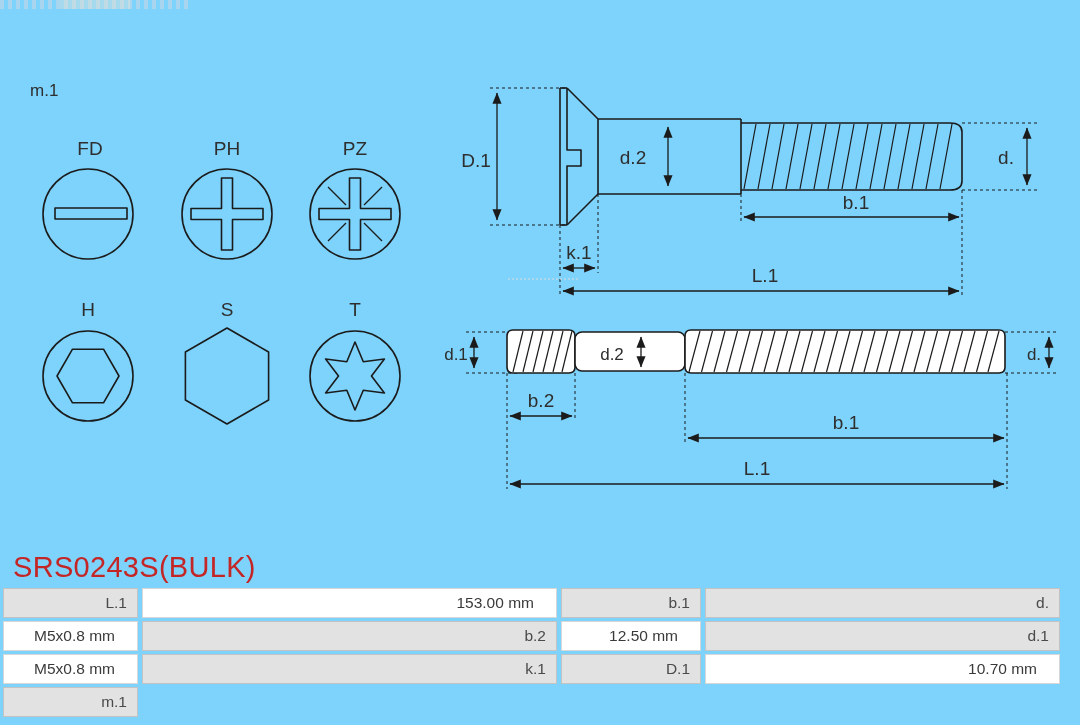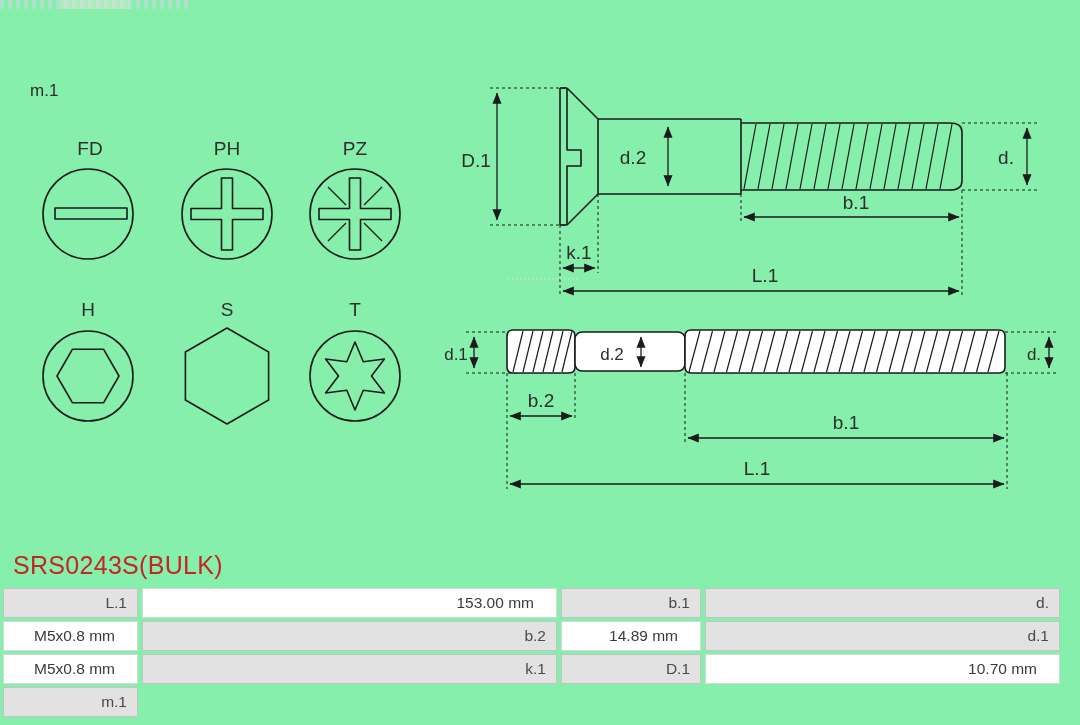--- a/index.html
+++ b/index.html
@@ -1,34 +1,34 @@
 <!DOCTYPE html>
 <html><head>
 <meta charset="utf-8">
 <style>
   html,body{margin:0;padding:0;background:#fff;}
-  #page{position:relative;width:1080px;height:725px;background:#86efac;overflow:hidden;
+  #page{position:relative;width:1080px;height:725px;background:#7dd3fc;overflow:hidden;
         font-family:"Liberation Sans",sans-serif;}
   
   .wm{position:absolute;left:0;top:0;width:192px;height:9px;opacity:.55;
       background:repeating-linear-gradient(90deg,#ccd6e4 0 4px,transparent 4px 8px);}
   .wm2{position:absolute;left:60px;top:0;width:70px;height:9px;opacity:.35;background:#f2e8d5;}
   
   svg{position:absolute;left:0;top:0;}
   .ln{stroke:#1b1b1b;stroke-width:1.6;fill:none;stroke-linejoin:round;}
   .lnf{stroke:#1b1b1b;stroke-width:1.6;fill:#fff;stroke-linejoin:round;}
   .h{stroke:#1b1b1b;stroke-width:1.2;}
   .dim{stroke:#1b1b1b;stroke-width:1.3;fill:none;}
   .dot{stroke:#1b1b1b;stroke-width:1;fill:none;stroke-dasharray:3 3;}
   .fade{stroke:#dcdcdc;stroke-width:1;stroke-dasharray:2 2;}
   text{font-family:"Liberation Sans",sans-serif;fill:#2e2e2e;}
   .t{font-size:19px;}
   .ts{font-size:17px;}
   
-  .title{position:absolute;left:13px;top:551px;font-size:25px;letter-spacing:.3px;color:#c42525;}
+  .title{position:absolute;left:13px;top:551px;font-size:29px;letter-spacing:.3px;color:#c42525;}
   
   .spec{position:absolute;left:3px;top:588px;display:grid;
         grid-template-columns:135px 415px 140px 355px;
         grid-auto-rows:30px;column-gap:4px;row-gap:3px;font-size:15.5px;}
   .spec div{line-height:28px;text-align:right;box-sizing:border-box;}
   .k{background:#e2e2e2;border:1px solid #c3c3c3;color:#4a4a4a;padding-right:10px;}
   .v{background:#fff;border:1px solid #d7d7d7;color:#3a3a3a;padding-right:22px;}
 </style>
 </head>
 <body>
@@ -208,21 +208,21 @@
   <div class="title" style="color: rgb(196, 37, 37);">SRS0243S(BULK)</div>
 
   <div class="spec">
     <div class="k">L.1</div>
     <div class="v">153.00 mm</div>
     <div class="k">b.1</div>
 
     <div class="k">d.</div>
     <div class="v">M5x0.8 mm</div>
     <div class="k">b.2</div>
-    <div class="v">14.89 mm</div>
+    <div class="v">12.50 mm</div>
 
     <div class="k">d.1</div>
     <div class="v">M5x0.8 mm</div>
     <div class="k">k.1</div>
 
     <div class="k">D.1</div>
     <div class="v">10.70 mm</div>
     <div class="k">m.1</div>
   </div>
 </div>

